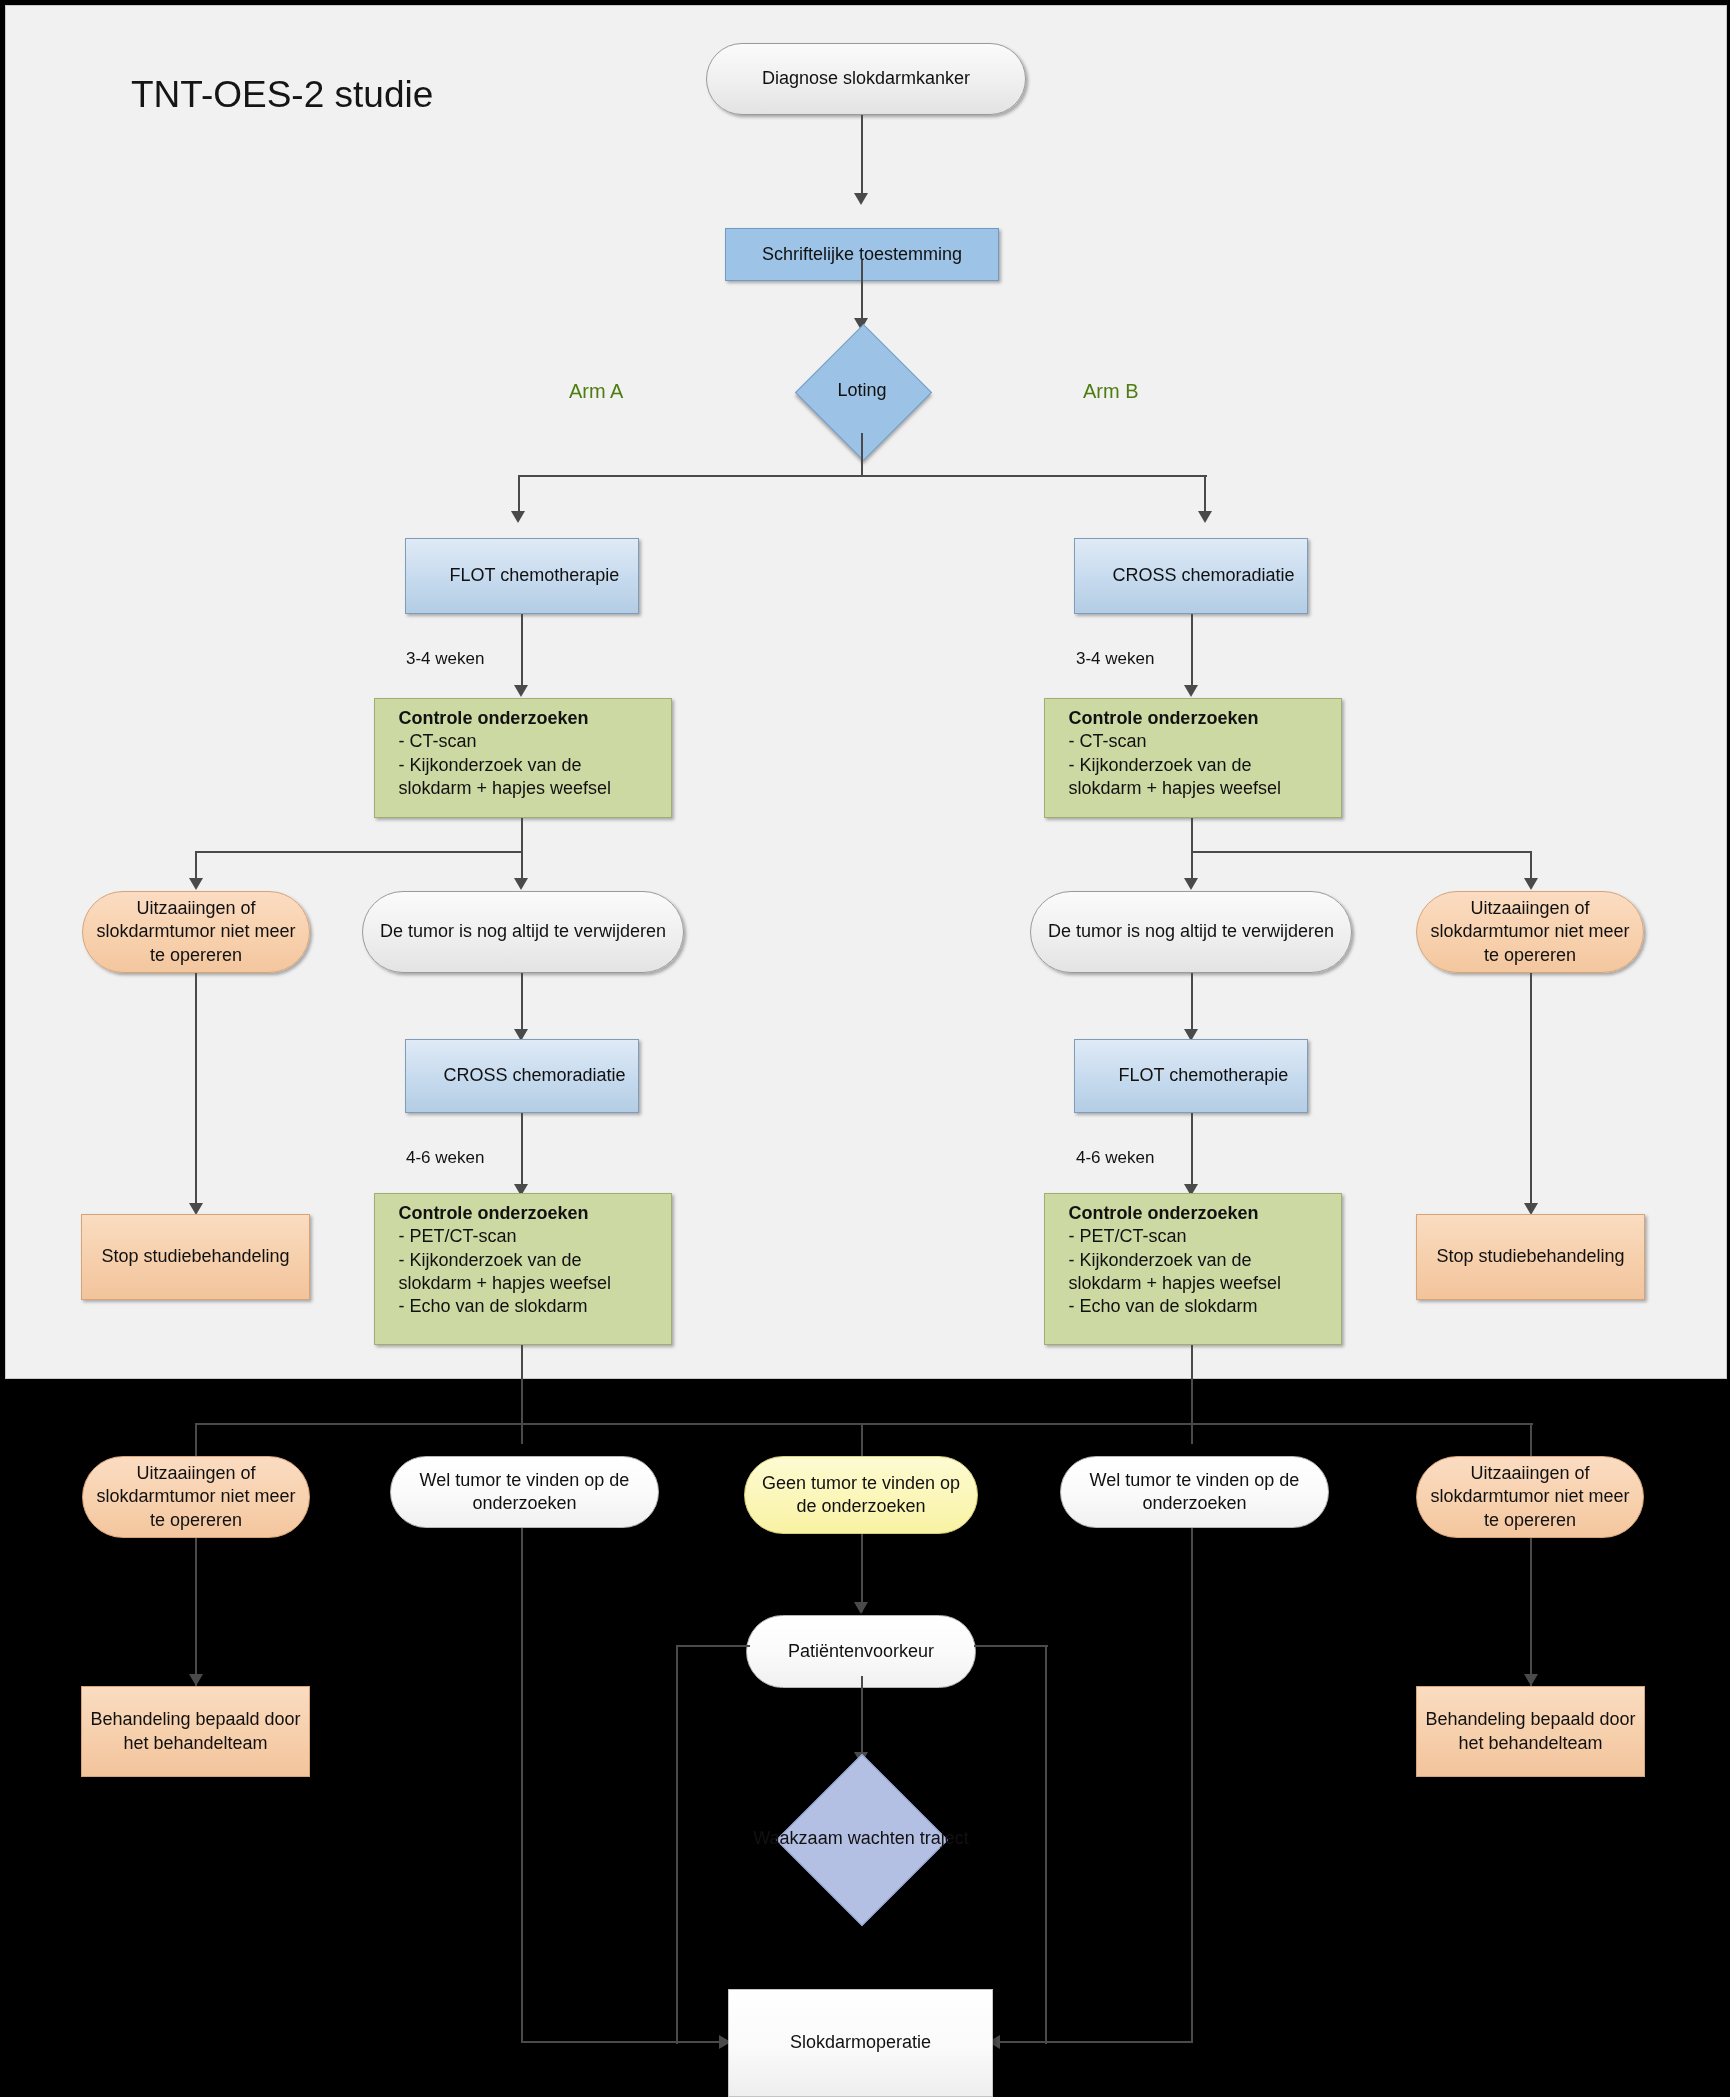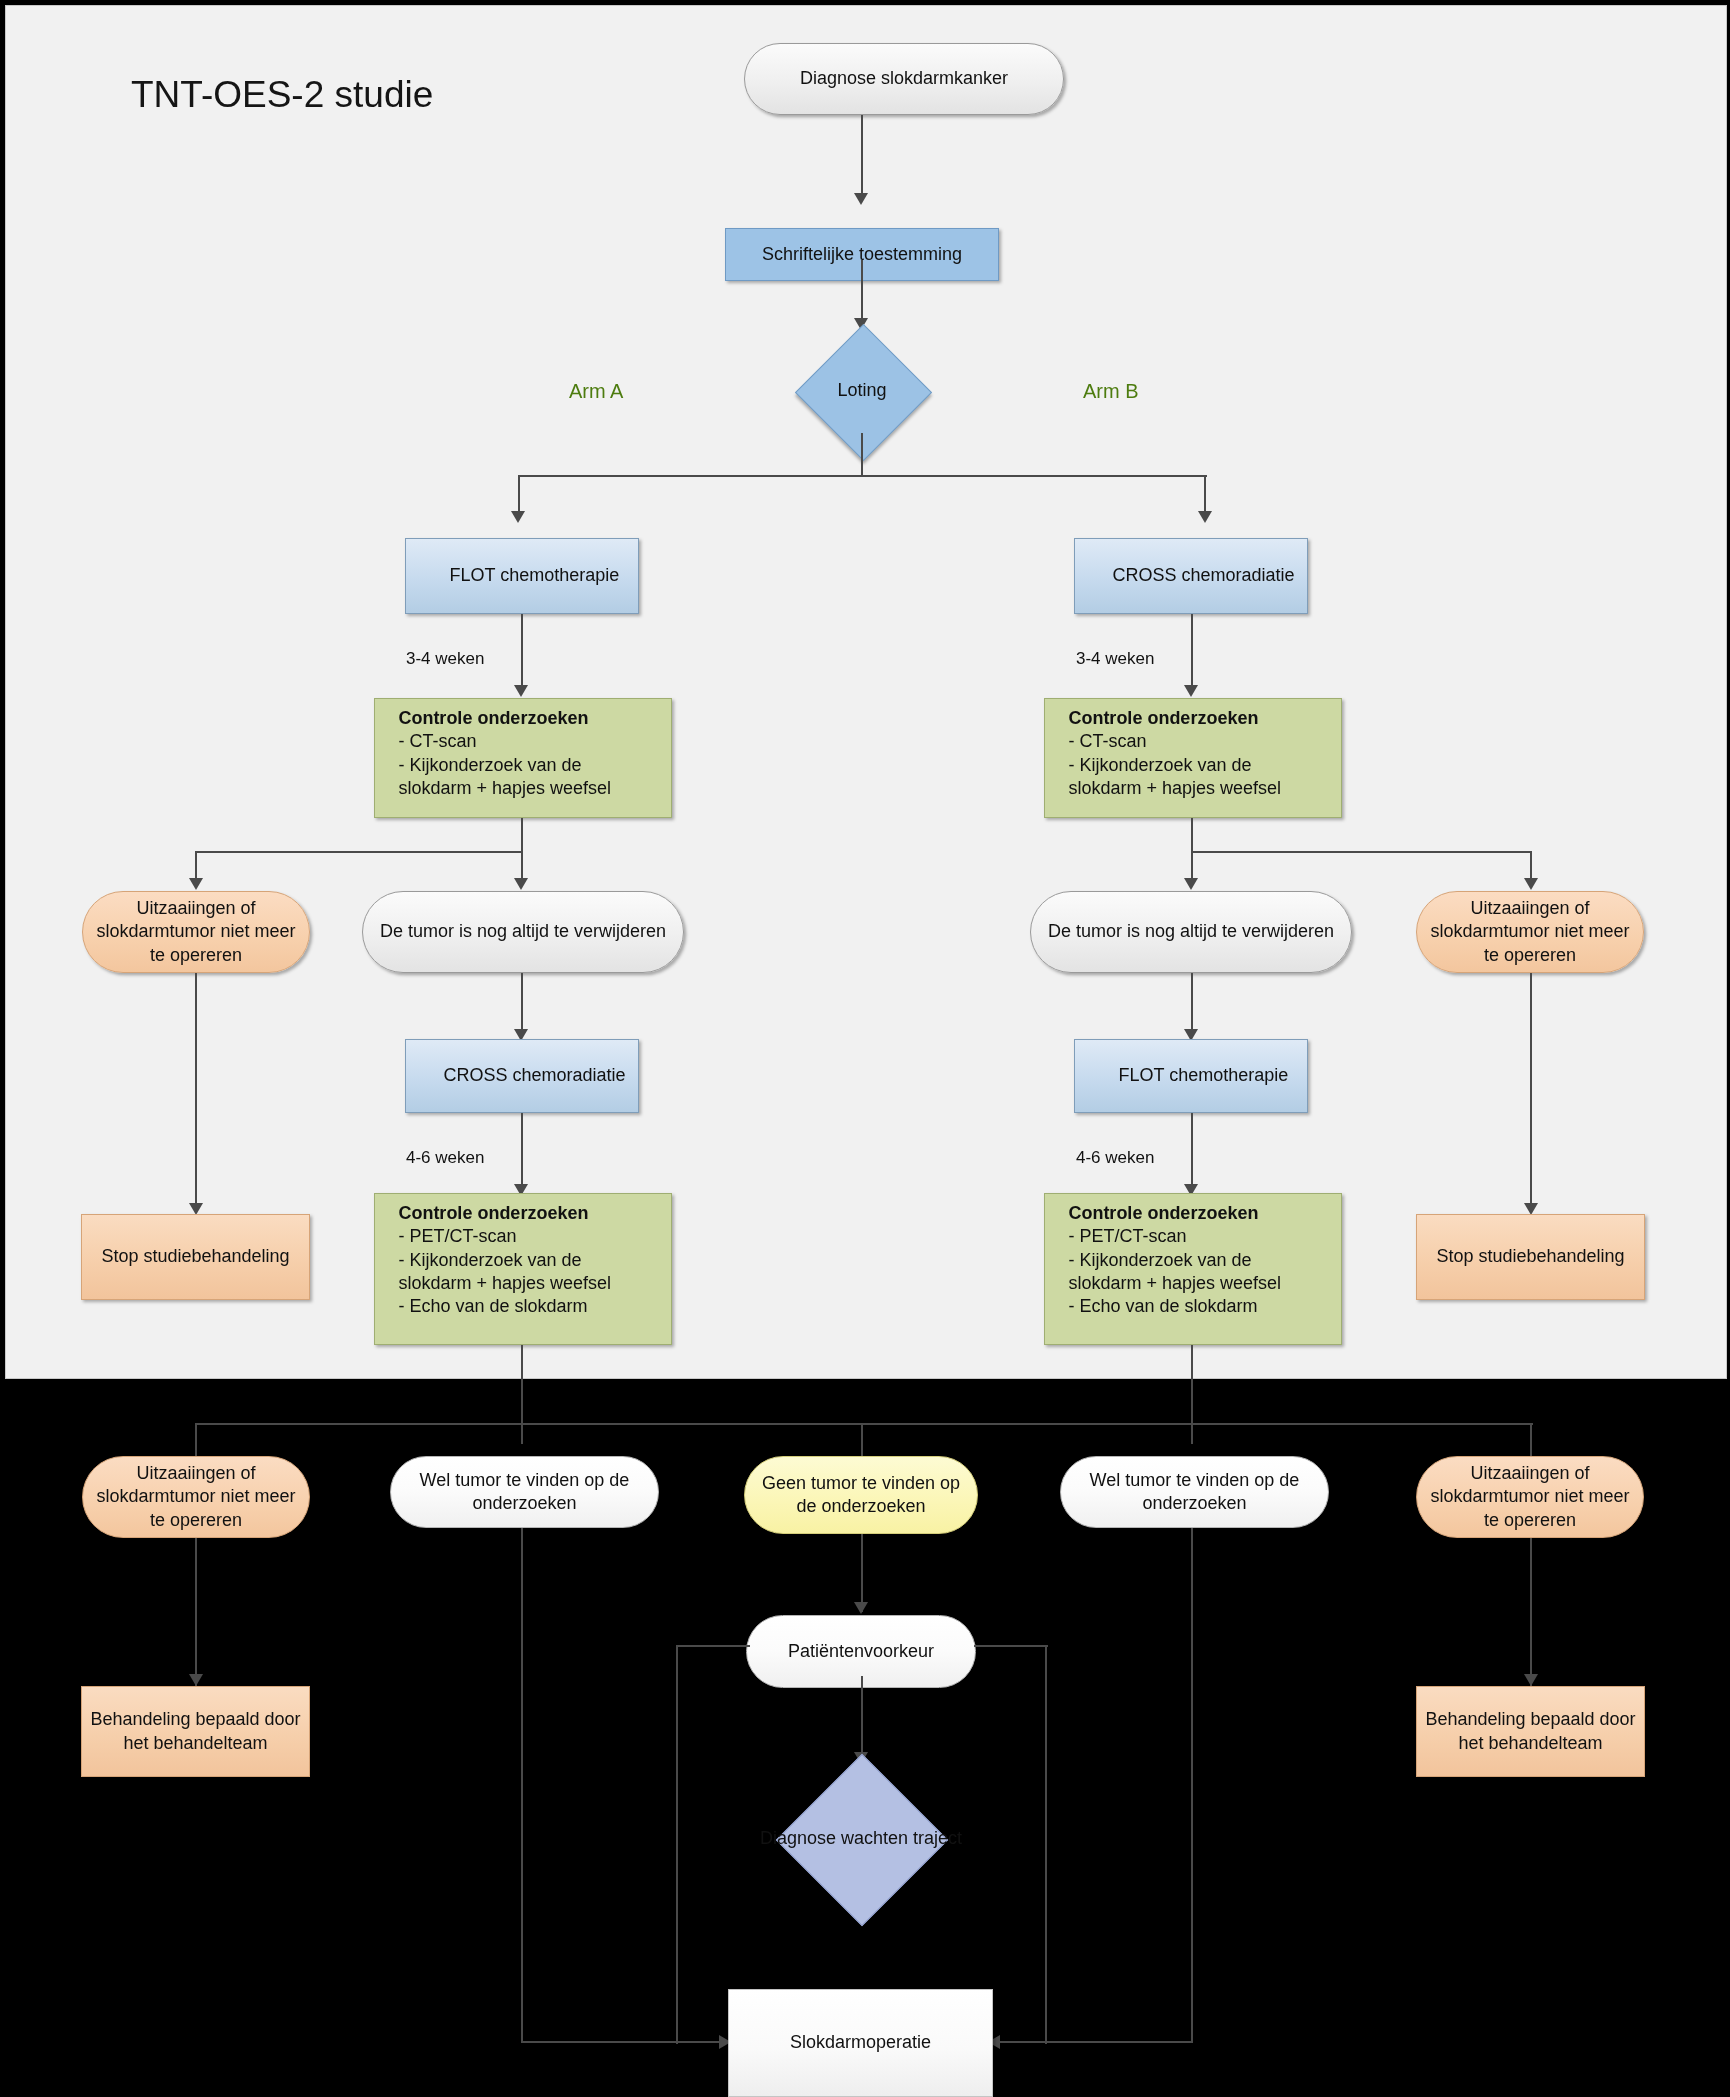--- a/index.html
+++ b/index.html
@@ -103,21 +103,21 @@
 </style>
 </head>
 <body>
 
 <div id="stage">
 
   <div class="panel-light"></div>
 
   <div class="title">TNT-OES-2 studie</div>
 
-  <div class="node stadium" style="left:744px;top:43px;width:320px;height:72px;">
+  <div class="node stadium" style="left:706px;top:43px;width:320px;height:72px;">
     <span>Diagnose slokdarmkanker</span>
   </div>
   <div class="ln v" style="left:861px;top:115px;height:84px;"></div>
   <div class="arrow" style="left:854px;top:193px;"></div>
 
   <div class="node blue-solid rect" style="left:725px;top:207px;width:274px;height:53px;margin-top:21px;">
     <span>Schriftelijke toestemming</span>
   </div>
   <div class="ln v" style="left:861px;top:260px;height:65px;"></div>
   <div class="arrow" style="left:854px;top:318px;"></div>
@@ -311,21 +311,21 @@
   <div class="ln v" style="left:1045px;top:1645px;height:399px;"></div>
   <div class="ln h" style="left:993px;top:2041px;width:55px;"></div>
   <div class="arrow-l" style="left:988px;top:2035px;"></div>
 
   <div class="ln v" style="left:861px;top:1676px;height:86px;"></div>
   <div class="arrow" style="left:854px;top:1752px;"></div>
 
   <div class="diamond dia-periwinkle" style="left:752px;top:1754px;width:218px;height:170px;">
     <div class="dia-inner" style="width:120px;height:120px;left:49px;top:25px;"></div>
     <div class="dia-label">
-      <span>Diagnose wachten traject</span>
+      <span>Waakzaam wachten traject</span>
     </div>
   </div>
 
   <div class="ln v" style="left:521px;top:1528px;height:514px;"></div>
   <div class="ln h" style="left:521px;top:2041px;width:209px;"></div>
 
   <div class="ln v" style="left:1191px;top:1528px;height:514px;"></div>
   <div class="ln h" style="left:993px;top:2041px;width:200px;"></div>
 
   <div class="node white-rect" style="left:728px;top:1989px;width:265px;height:108px;">

